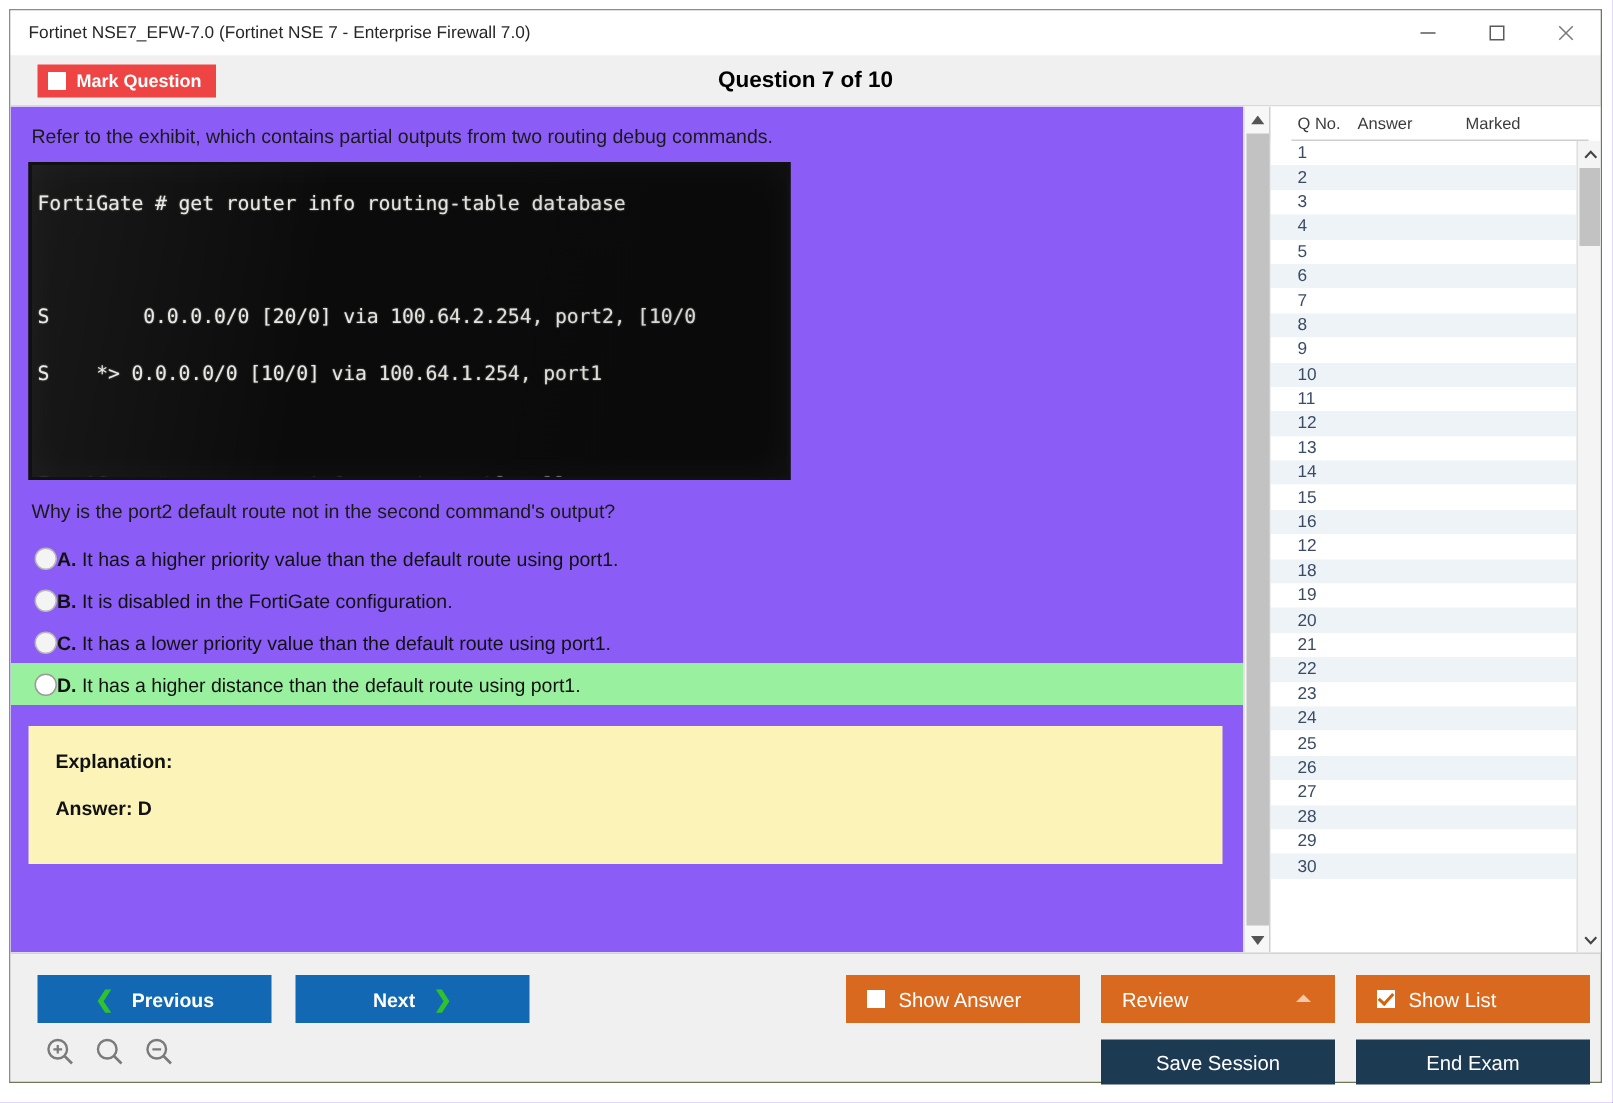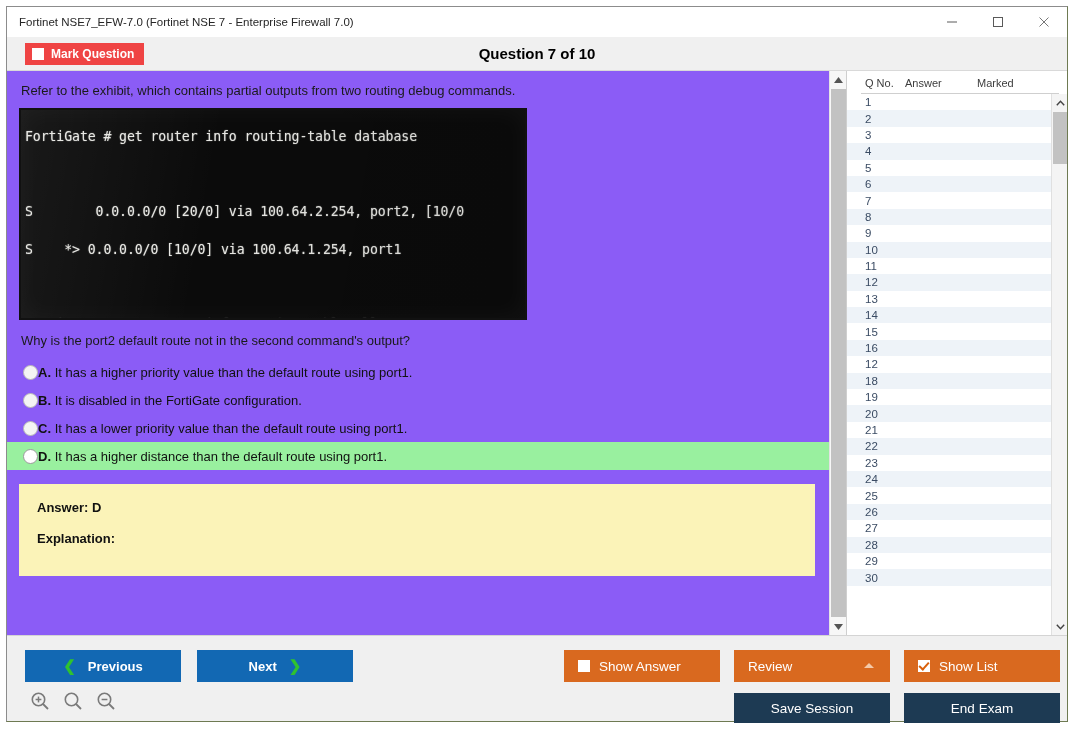--- a/index.html
+++ b/index.html
@@ -368,22 +368,22 @@
           <span class="radio"></span>
           <span class="opt-text"><b>C.</b> <span>It has a lower priority value than the default route using port1.</span></span>
         </div>
         <div class="opt correct">
           <span class="radio"></span>
           <span class="opt-text"><b>D.</b> <span>It has a higher distance than the default route using port1.</span></span>
         </div>
       </div>
 
       <div class="answer-panel">
+        <div class="answer-line">Explanation:</div>
         <div class="answer-line">Answer: D</div>
-        <div class="answer-line">Explanation:</div>
       </div>
     </div>
 
     <div class="main-scroll">
       <div class="sb-arrow up">
         <svg width="9" height="6" viewBox="0 0 9 6">
             <polygon points="4.5,0 9,6 0,6" fill="#555"></polygon>
           </svg>
       </div>
       <div class="sb-thumb" style="top:18px; bottom:18px;"></div>

